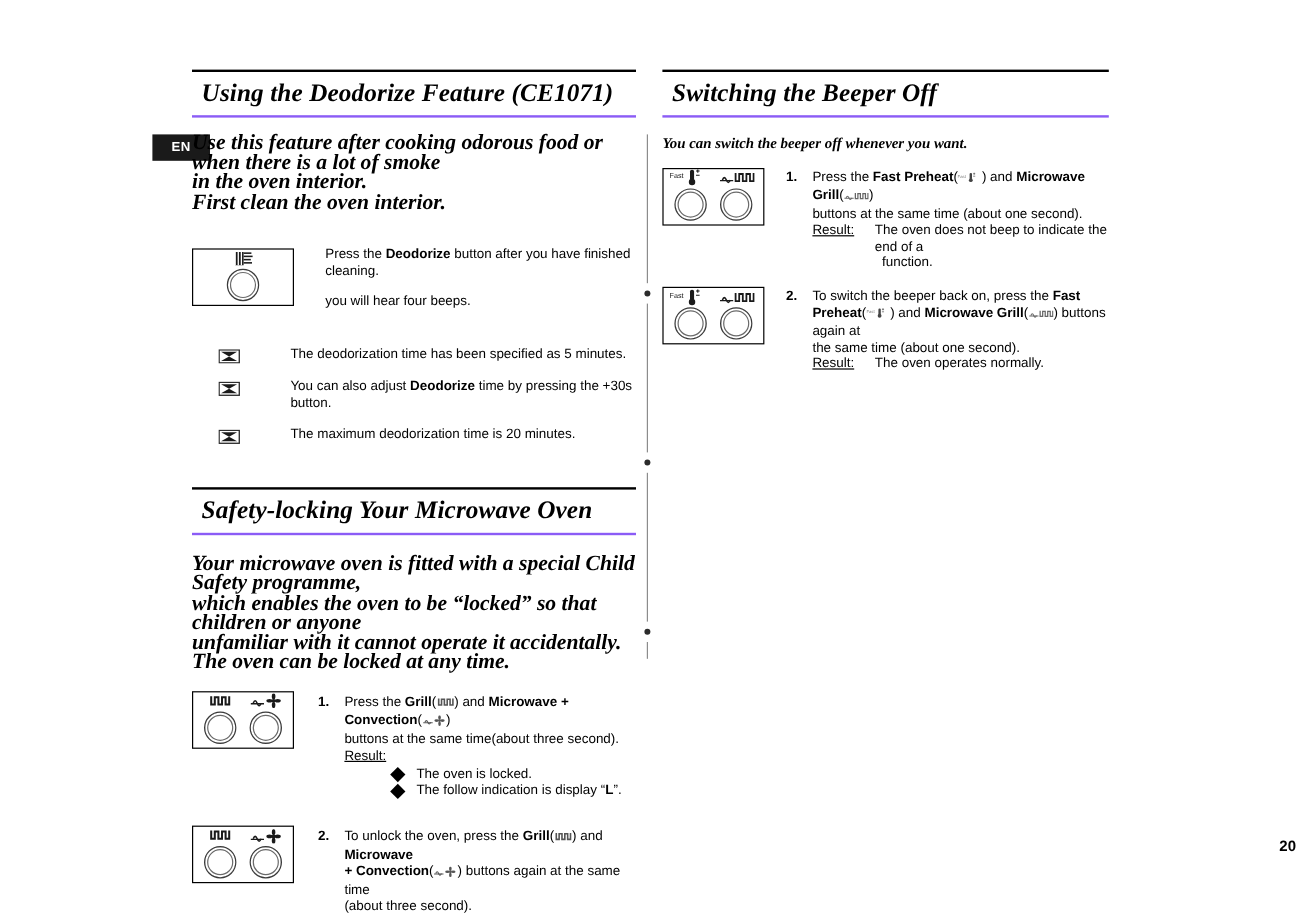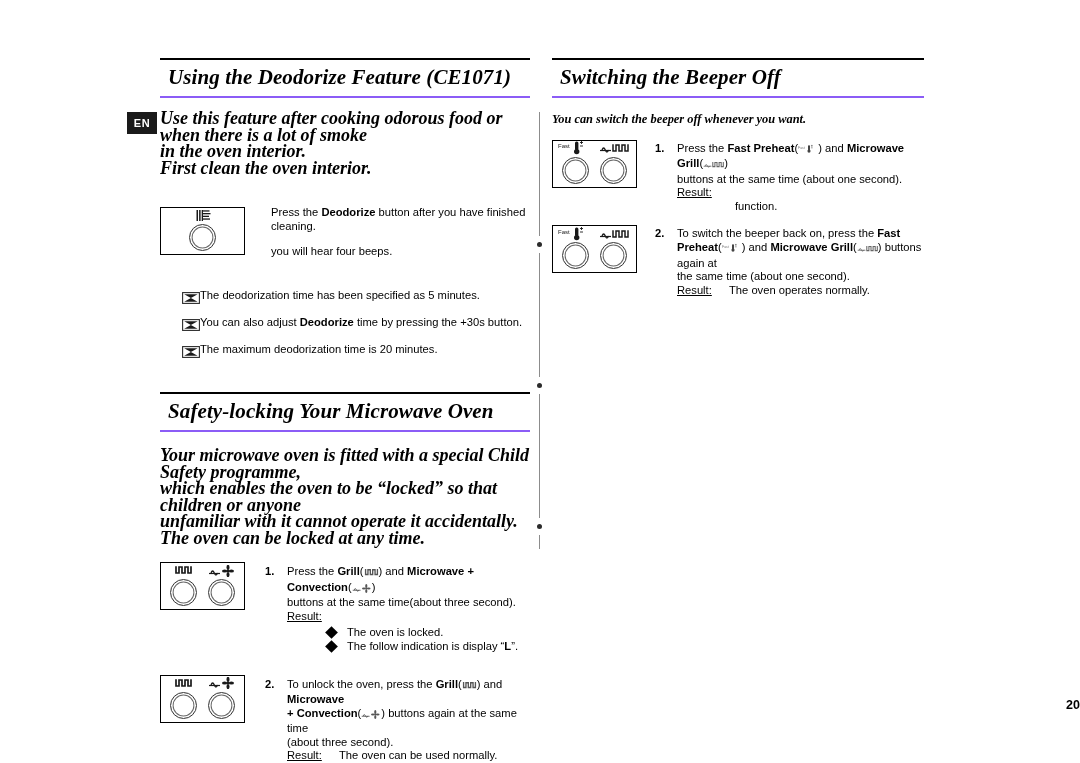--- a/index.html
+++ b/index.html
@@ -32,21 +32,21 @@
     left: 552px;
     top: 58px;
     width: 372px;
   }
 
   
   .en-badge {
     position: absolute;
     left: 127px;
     top: 112px;
-    width: 30px;
+    width: 48px;
     height: 22px;
     background: #1a1a1a;
     color: #ffffff;
     font-size: 11px;
     font-weight: bold;
     letter-spacing: .5px;
     display: flex;
     align-items: center;
     justify-content: center;
     font-family: "Liberation Sans", sans-serif;
@@ -128,20 +128,21 @@
   
   .note-row {
     display: flex;
     align-items: flex-start;
     margin-top: 13px;
     padding-left: 22px;
   }
   .note-text {
     font-size: 11.2px;
     line-height: 13.6px;
+    padding-left: 42px;
   }
 
   
   .panel {
     border: 1.4px solid #000;
     background: #fff;
     box-sizing: border-box;
     flex: 0 0 auto;
     margin-right: 12px;
     position: relative;
@@ -483,20 +484,21 @@
                     <circle cx="18.7" cy="10.6" r="2.7" fill="#444"></circle>
                     <path d="M22 1.5 h3 M23.5 0 v3 M22 5 h3" stroke="#444" stroke-width="0.9"></path>
                   </svg></span><span>) and </span><span class="b">Microwave Grill</span><span>(</span><span class="inl"><svg width="21" height="9" viewBox="0 0 30 12">
                     <path d="M1 8.5 L12 8.5" stroke="#666" stroke-width="1.2"></path>
                     <path d="M3 8 q1.6 -4 3.3 0 q1.6 4 3.3 0" fill="none" stroke="#666" stroke-width="1.3"></path>
                     <path d="M14 3 L14 9 M14 9 L17 9 L17 3 M17 3 L20 3 L20 9 M20 9 L23 9 L23 3 M23 3 L26 3 L26 9 M26 9 L29 9 L29 3" fill="none" stroke="#666" stroke-width="1.5" stroke-linecap="square"></path>
                   </svg></span><span>)</span></p>
             <p>buttons at the same time (about one second).</p>
             <p class="result-line">
                 <span class="result-label">Result:</span>
+                <span class="rtext">The oven does not beep to indicate the end of a</span>
               </p>
             <p style="padding-left:58px;">function.</p>
           </div>
         </div>
       </div>
     </div>
 
     <div class="step-row" style="margin-top:12px;">
       <div class="panel panel-2">
         <div class="panel-inner">

